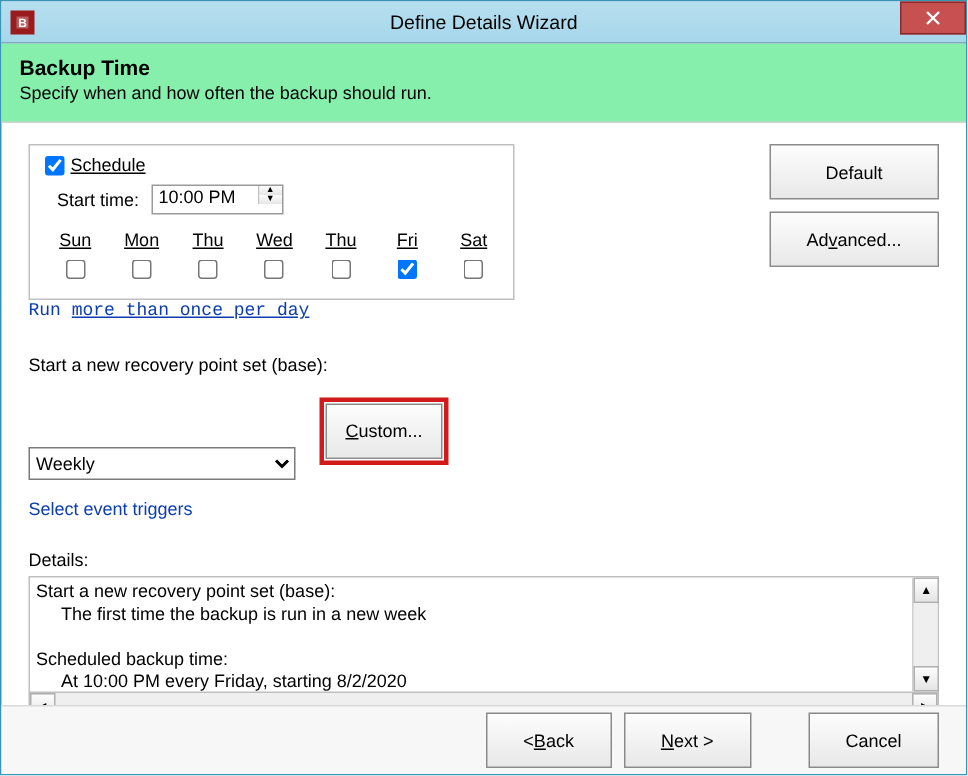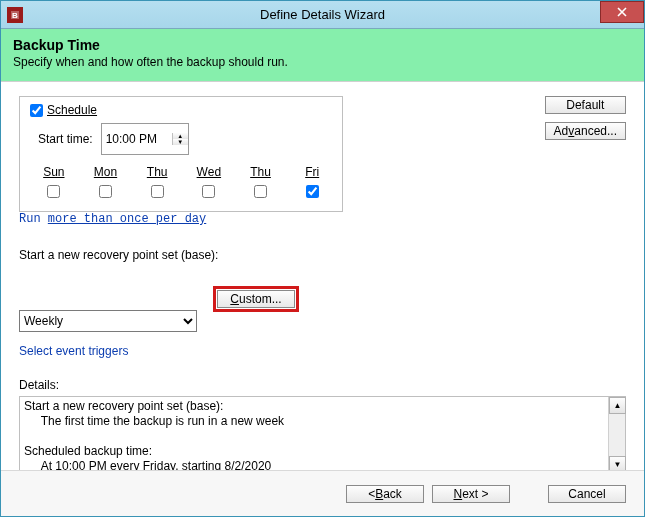--- a/index.html
+++ b/index.html
@@ -92,23 +92,23 @@
   }
   .chk-row label { text-decoration: underline; text-align: right; }
   .start-row {
     display: flex;
     align-items: center;
     gap: 8px;
     margin: 4px 0 10px 8px;
   }
   .time-input {
     display: inline-flex;
-    align-items: center;
+    align-items: flex-start;
     border: 1px solid #9a9a9a;
-    height: 32px;
+    height: 20px;
   }
   .time-input input {
     border: none;
     width: 70px;
     padding: 0 4px;
     font-size: 12px;
     outline: none;
   }
   .spinner {
     display: flex;
@@ -148,26 +148,26 @@
   .side-buttons {
     position: absolute;
     top: 14px;
     right: 18px;
     display: flex;
     flex-direction: column;
     gap: 8px;
   }
   .btn {
     min-width: 78px;
-    height: 18px;
+    height: 37px;
     border: 1px solid #8a8a8a;
     background: linear-gradient(#fdfdfd,#e8e8e8);
     font-size: 12px;
     cursor: pointer;
-    padding: 0 8px;
+    padding: 0 24px;
     display: inline-flex;
     align-items: center;
     justify-content: center;
   }
   .btn .mn { text-decoration: underline; }
   .section-label {
     margin: 14px 0 4px 0;
   }
   .recovery-row {
     display: flex;
@@ -316,20 +316,24 @@
           <input type="checkbox" style="">
         </div>
         <div class="day">
           <span class="lbl">Thu</span>
           <input type="checkbox" style="">
         </div>
         <div class="day">
           <span class="lbl">Fri</span>
           <input type="checkbox" checked="" style="">
         </div>
+        <div class="day">
+          <span class="lbl">Sat</span>
+          <input type="checkbox" style="">
+        </div>
       </div>
     </div>
 
     <div style="font-family:Liberation Mono, monospace;">
       <span class="link"><span>Run </span><span class="u">more than once per day</span></span>
     </div>
 
     <div class="section-label" style="margin-top:22px;">Start a new recovery point set (base):</div>
     <div class="recovery-row">
       <select class="recovery-select">

